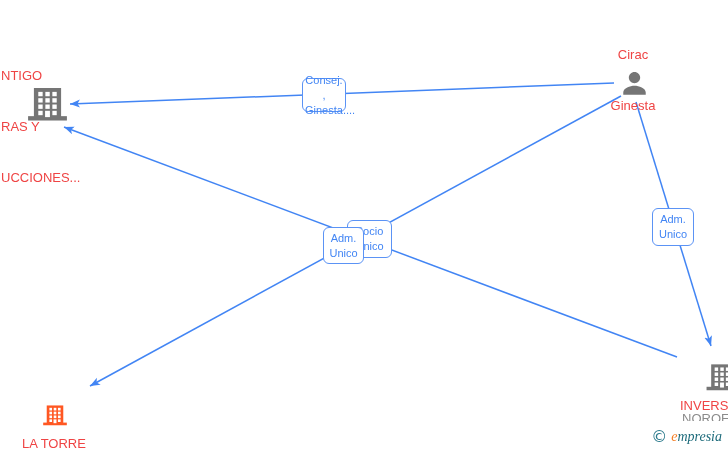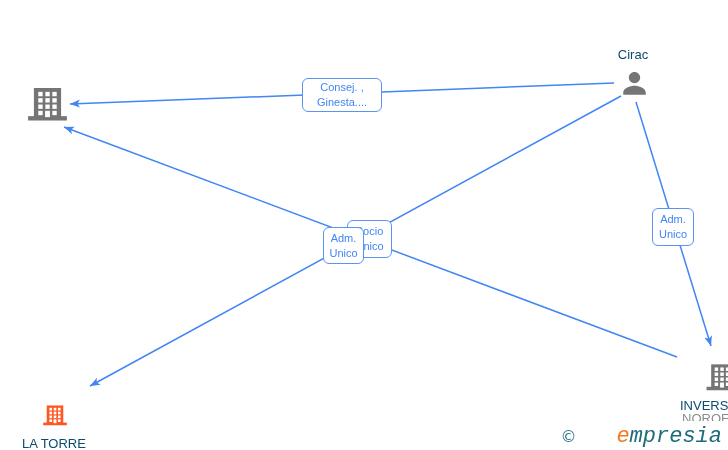--- a/index.html
+++ b/index.html
@@ -3,40 +3,40 @@
 <meta charset="utf-8">
 <style>
   html,body{margin:0;padding:0;background:#fff;}
   .canvas{
     position:relative;width:728px;height:450px;background:#ffffff;
     overflow:hidden;font-family:"Liberation Sans",sans-serif;
   }
   .edges{position:absolute;left:0;top:0;z-index:1;}
   .edge{stroke:#4285f4;stroke-width:1.5;fill:none;}
   .node-label{
-    position:absolute;color:#0c4a6e;font-size:13px;line-height:17px;
+    position:absolute;color:#ef4444;font-size:13px;line-height:17px;
     white-space:pre;z-index:2;
   }
   .center{text-align:center;}
   .node-icon{position:absolute;z-index:2;}
   .gray-ic{color:#757575;}
   .orange-ic{color:#ff5722;}
   .elabel{
     position:absolute;background:#ffffff;border:1.5px solid #5b93f5;
     border-radius:6px;color:#4285f4;font-size:11px;line-height:15px;
     text-align:center;display:flex;flex-direction:column;justify-content:center;
     box-sizing:border-box;padding:1px 2px;
   }
   .clipline{position:absolute;overflow:hidden;z-index:2;color:#8b8b8b;font-size:13px;line-height:14px;}
   .logo{
     position:absolute;right:0;bottom:0;z-index:5;background:#ffffff;
     padding:3px 6px 4px 8px;display:flex;align-items:center;gap:4px;
   }
   .logo .copy{color:#2b7a8c;font-size:16px;font-family:"DejaVu Sans",sans-serif;}
-  .logo .brand{font-family:Liberation Mono, monospace;font-style:italic;font-size:22px;line-height:18px;margin-left:36px;}
+  .logo .brand{font-family:Liberation Serif, serif;font-style:italic;font-size:14px;line-height:18px;}
   .logo .b1{color:#f47b20;}
   .logo .b2{color:#1d6b7b;}
 </style>
 </head>
 <body>
 
 <div class="canvas">
 
   <svg class="edges" width="728" height="450">
     <defs>
@@ -64,43 +64,49 @@
       <symbol id="prsn" viewBox="0 0 24 24">
         <path fill="currentColor" d="M12 12.2c2.6 0 4.7-2.1 4.7-4.7S14.6 2.8 12 2.8 7.3 4.9 7.3 7.5s2.1 4.7 4.7 4.7zm0 2.1c-3.6 0-9.3 1.9-9.3 5.6v1.9h18.6v-1.9c0-3.7-5.7-5.6-9.3-5.6z"></path>
       </symbol>
     </defs>
     <line class="edge" x1="614" y1="83" x2="70" y2="104" marker-end="url(#arw)"></line>
     <line class="edge" x1="621" y1="96" x2="90" y2="386" marker-end="url(#arw)"></line>
     <line class="edge" x1="636" y1="102" x2="711" y2="346" marker-end="url(#arw)"></line>
     <line class="edge" x1="677" y1="357" x2="64" y2="127" marker-end="url(#arw)"></line>
   </svg>
 
+  <div class="node-label" style="left:1px;top:33px;">
+    <div>NTIGO</div>
+    <div>RAS Y</div>
+    <div>UCCIONES...</div>
+  </div>
   <svg class="node-icon gray-ic" style="left:25px;top:88px;" width="45" height="33">
       <use href="#bld"></use>
     </svg>
 
   <div class="node-label center" style="left:592px;top:12px;width:82px;">
     <div>Cirac</div>
+    <div>Ginesta</div>
   </div>
   <svg class="node-icon gray-ic" style="left:620px;top:68px;" width="29" height="30">
       <use href="#prsn"></use>
     </svg>
 
   <svg class="node-icon orange-ic" style="left:42px;top:398px;" width="26" height="35">
       <use href="#bld"></use>
     </svg>
   <div class="node-label center" style="left:14px;top:435px;width:80px;">LA TORRE</div>
 
   <svg class="node-icon gray-ic" style="left:705px;top:360px;" width="34" height="35">
       <use href="#bld"></use>
     </svg>
   <div class="node-label" style="left:680px;top:397px;">INVERSIO</div>
   <div class="clipline" style="left:682px;top:412px;width:46px;height:9px;">NOROES</div>
 
-  <div class="elabel" style="left:302px;top:78px;width:80px;height:34px;z-index:3;">
+  <div class="elabel" style="left:302px;top:78px;width:44px;height:34px;z-index:3;">
     <div>Consej. ,</div>
     <div>Ginesta....</div>
   </div>
 
   <div class="elabel" style="left:347px;top:220px;width:45px;height:38px;z-index:3;">
     <div>Socio</div>
     <div>Unico</div>
   </div>
 
   <div class="elabel" style="left:323px;top:227px;width:41px;height:37px;z-index:4;">

